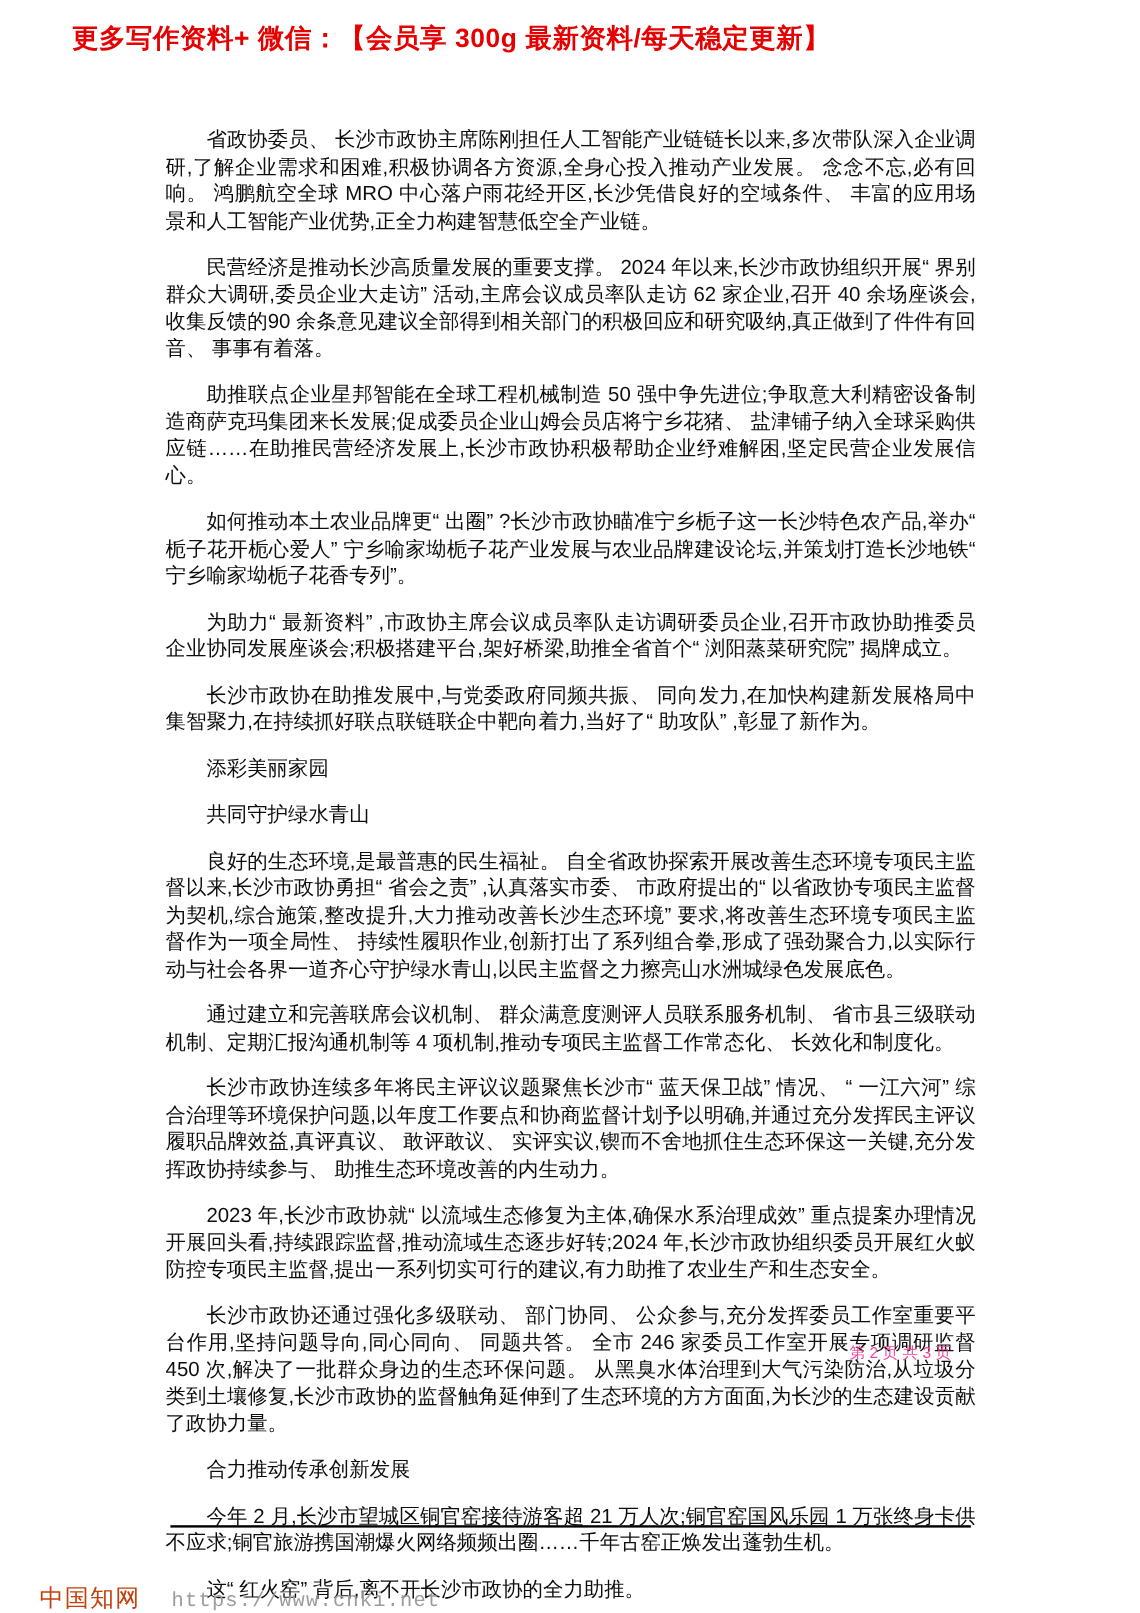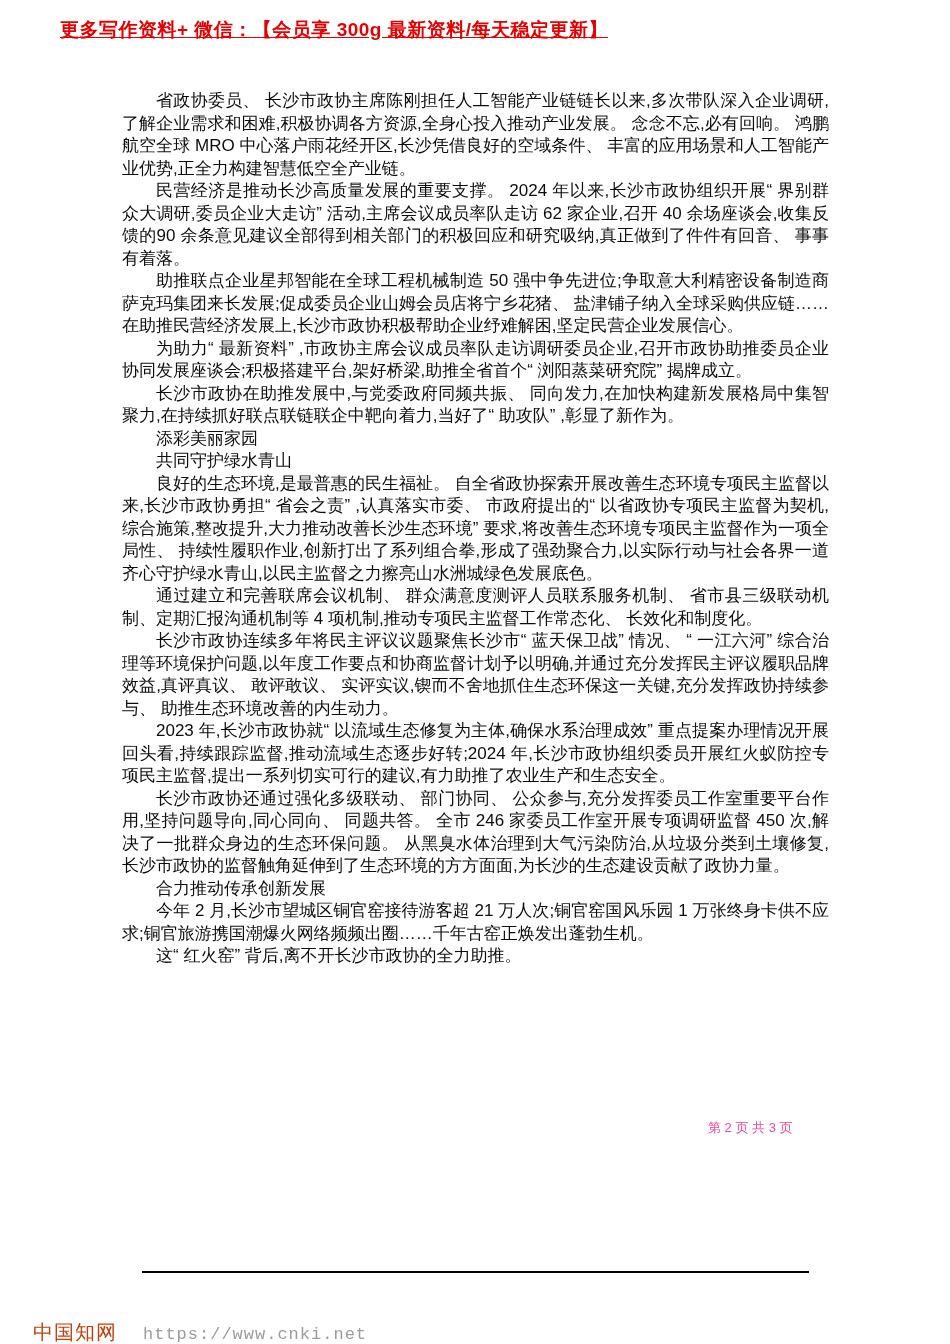--- a/index.html
+++ b/index.html
@@ -12,39 +12,38 @@
     position: relative;
     width: 950px;
     height: 1344px;
     background: #ffffff;
     overflow: hidden;
   }
   .promo-banner {
     position: absolute;
     left: 60px;
     top: 17px;
-    font-size: 19px;
+    font-size: 22px;
     font-weight: bold;
     letter-spacing: 0.5px;
     white-space: nowrap;
-    text-decoration: underline;
   }
   .article-body {
     position: absolute;
     left: 122px;
     top: 90px;
     width: 707px;
     font-size: 17px;
     line-height: 22.5px;
     color: #0d0d0d;
     text-align: justify;
     text-justify: inter-ideograph;
   }
   .article-body p {
-    margin: 0;
+    margin: 16px;
     padding: 0;
     text-indent: 2em;
   }
   .page-indicator {
     position: absolute;
     left: 708px;
     top: 1119px;
     font-size: 13px;
     color: #ec4899;
     white-space: nowrap;
@@ -82,20 +81,21 @@
 <body>
 
 <div class="page">
 
   <div class="promo-banner" style="color: rgb(230, 0, 0);">更多写作资料+ 微信：【会员享 300g 最新资料/每天稳定更新】</div>
 
   <div class="article-body" style="color: rgb(13, 13, 13);">
       <p>省政协委员、 长沙市政协主席陈刚担任人工智能产业链链长以来,多次带队深入企业调研,了解企业需求和困难,积极协调各方资源,全身心投入推动产业发展。 念念不忘,必有回响。 鸿鹏航空全球 MRO 中心落户雨花经开区,长沙凭借良好的空域条件、 丰富的应用场景和人工智能产业优势,正全力构建智慧低空全产业链。</p>
       <p>民营经济是推动长沙高质量发展的重要支撑。 2024 年以来,长沙市政协组织开展“ 界别群众大调研,委员企业大走访” 活动,主席会议成员率队走访 62 家企业,召开 40 余场座谈会,收集反馈的90 余条意见建议全部得到相关部门的积极回应和研究吸纳,真正做到了件件有回音、 事事有着落。</p>
       <p>助推联点企业星邦智能在全球工程机械制造 50 强中争先进位;争取意大利精密设备制造商萨克玛集团来长发展;促成委员企业山姆会员店将宁乡花猪、 盐津铺子纳入全球采购供应链……在助推民营经济发展上,长沙市政协积极帮助企业纾难解困,坚定民营企业发展信心。</p>
+      <p>如何推动本土农业品牌更“ 出圈” ?长沙市政协瞄准宁乡栀子这一长沙特色农产品,举办“ 栀子花开栀心爱人” 宁乡喻家坳栀子花产业发展与农业品牌建设论坛,并策划打造长沙地铁“ 宁乡喻家坳栀子花香专列”。</p>
       <p>为助力“ 最新资料” ,市政协主席会议成员率队走访调研委员企业,召开市政协助推委员企业协同发展座谈会;积极搭建平台,架好桥梁,助推全省首个“ 浏阳蒸菜研究院” 揭牌成立。</p>
       <p>长沙市政协在助推发展中,与党委政府同频共振、 同向发力,在加快构建新发展格局中集智聚力,在持续抓好联点联链联企中靶向着力,当好了“ 助攻队” ,彰显了新作为。</p>
       <p>添彩美丽家园</p>
       <p>共同守护绿水青山</p>
       <p>良好的生态环境,是最普惠的民生福祉。 自全省政协探索开展改善生态环境专项民主监督以来,长沙市政协勇担“ 省会之责” ,认真落实市委、 市政府提出的“ 以省政协专项民主监督为契机,综合施策,整改提升,大力推动改善长沙生态环境” 要求,将改善生态环境专项民主监督作为一项全局性、 持续性履职作业,创新打出了系列组合拳,形成了强劲聚合力,以实际行动与社会各界一道齐心守护绿水青山,以民主监督之力擦亮山水洲城绿色发展底色。</p>
       <p>通过建立和完善联席会议机制、 群众满意度测评人员联系服务机制、 省市县三级联动机制、定期汇报沟通机制等 4 项机制,推动专项民主监督工作常态化、 长效化和制度化。</p>
       <p>长沙市政协连续多年将民主评议议题聚焦长沙市“ 蓝天保卫战” 情况、 “ 一江六河” 综合治理等环境保护问题,以年度工作要点和协商监督计划予以明确,并通过充分发挥民主评议履职品牌效益,真评真议、 敢评敢议、 实评实议,锲而不舍地抓住生态环保这一关键,充分发挥政协持续参与、 助推生态环境改善的内生动力。</p>
       <p>2023 年,长沙市政协就“ 以流域生态修复为主体,确保水系治理成效” 重点提案办理情况开展回头看,持续跟踪监督,推动流域生态逐步好转;2024 年,长沙市政协组织委员开展红火蚁防控专项民主监督,提出一系列切实可行的建议,有力助推了农业生产和生态安全。</p>
       <p>长沙市政协还通过强化多级联动、 部门协同、 公众参与,充分发挥委员工作室重要平台作用,坚持问题导向,同心同向、 同题共答。 全市 246 家委员工作室开展专项调研监督 450 次,解决了一批群众身边的生态环保问题。 从黑臭水体治理到大气污染防治,从垃圾分类到土壤修复,长沙市政协的监督触角延伸到了生态环境的方方面面,为长沙的生态建设贡献了政协力量。</p>
       <p>合力推动传承创新发展</p>

